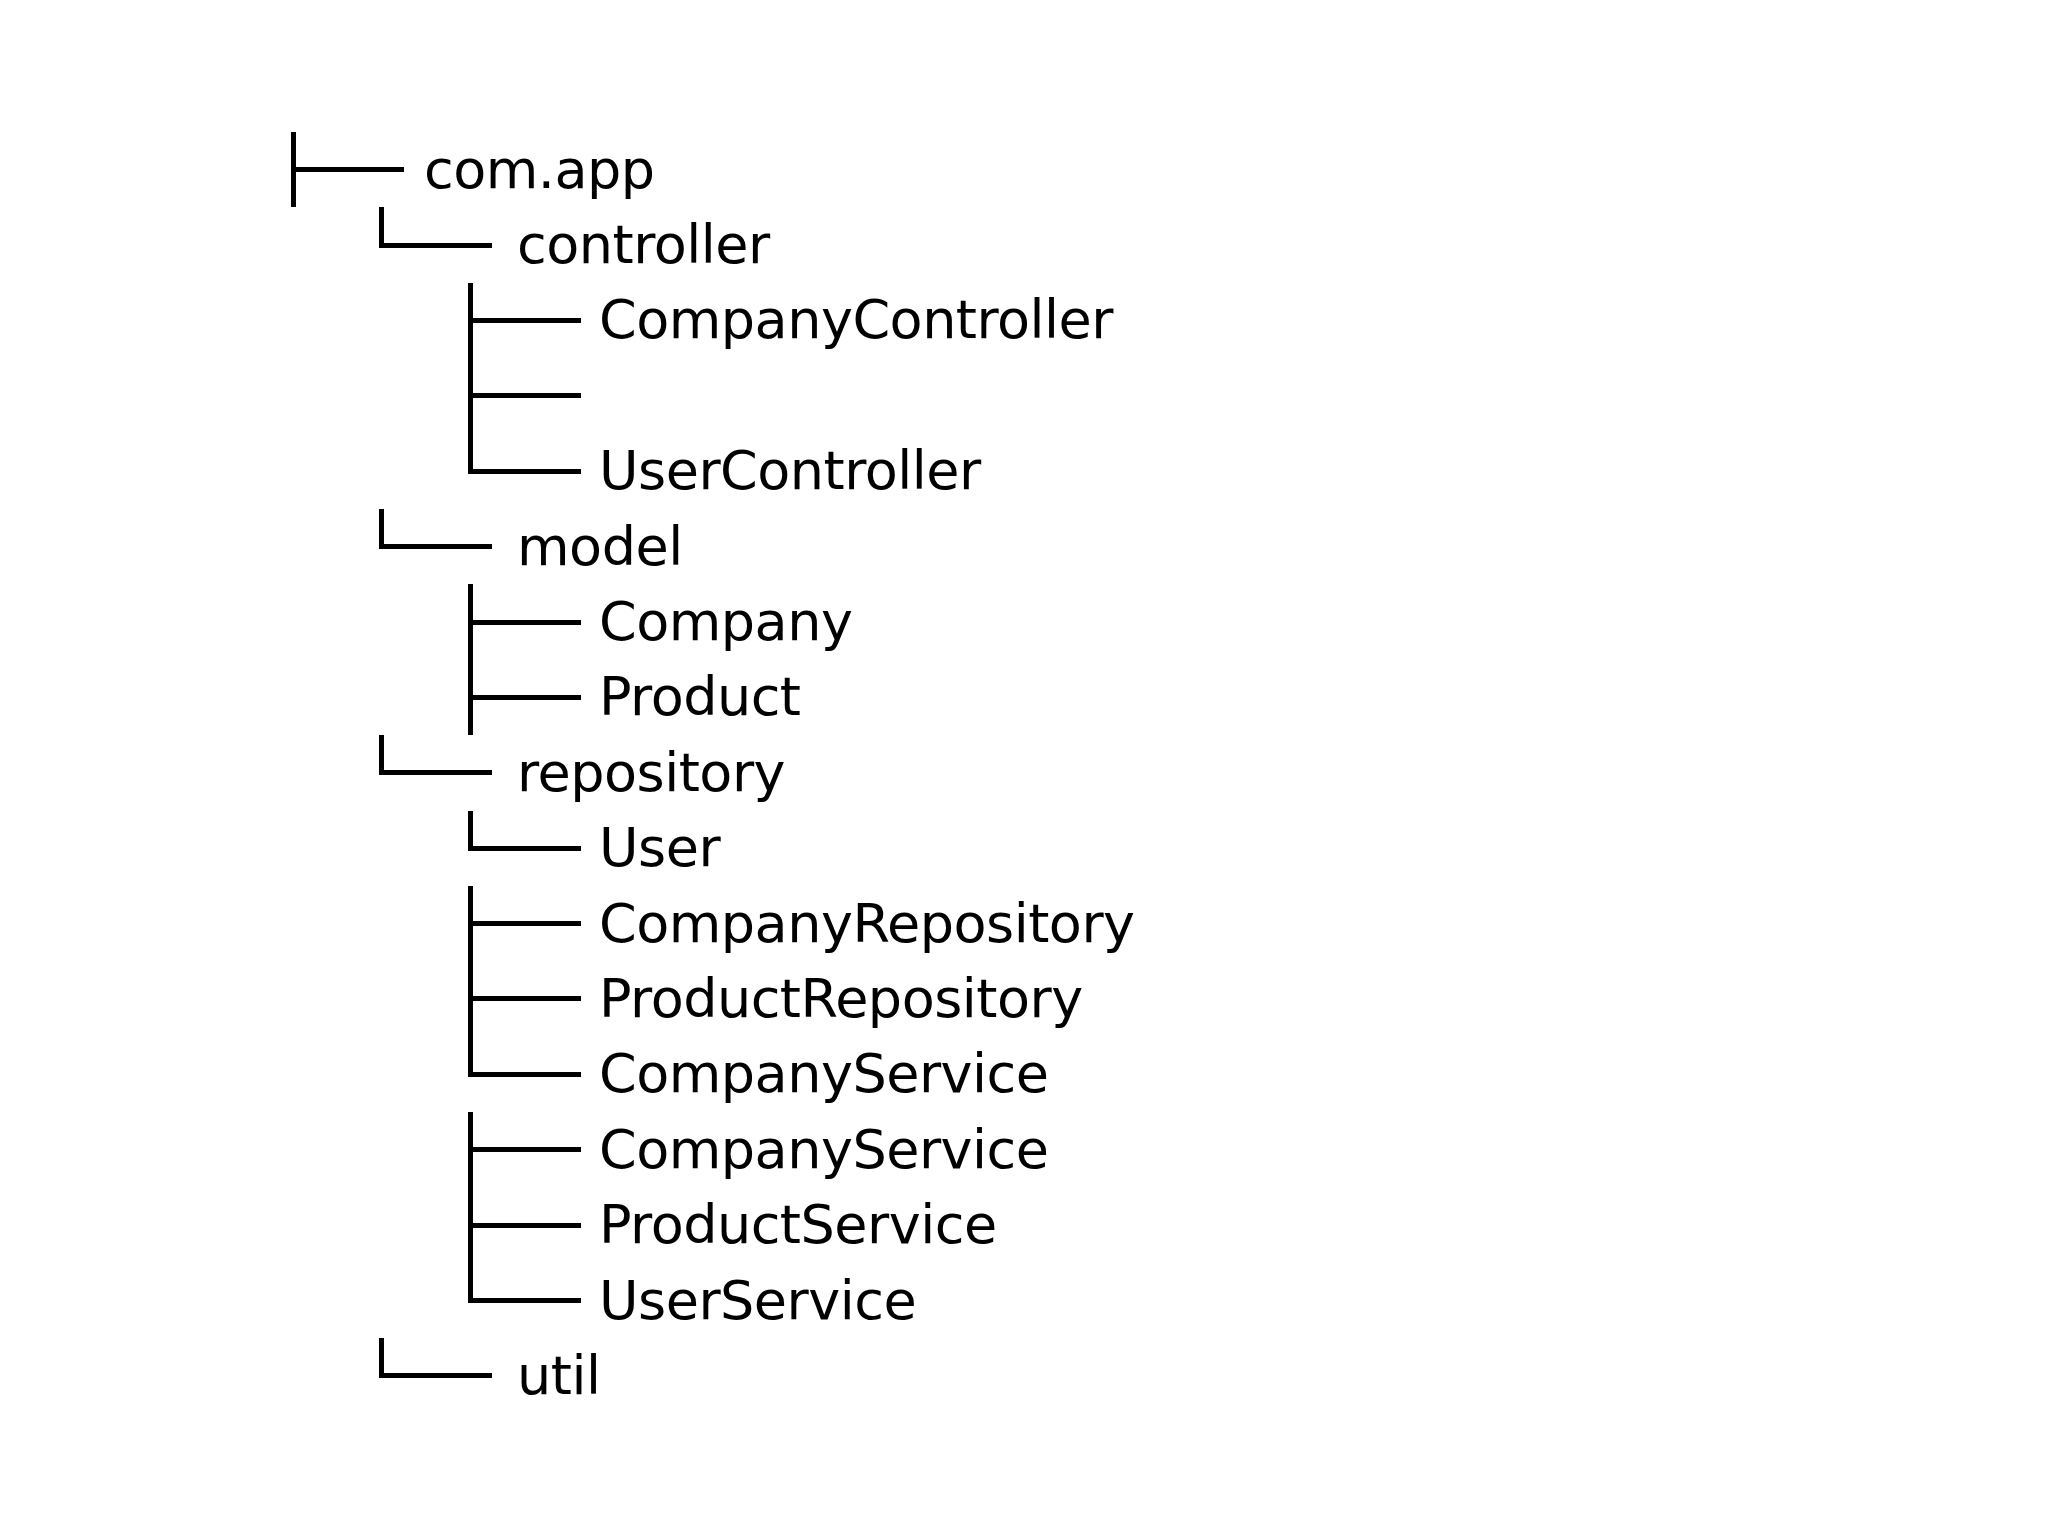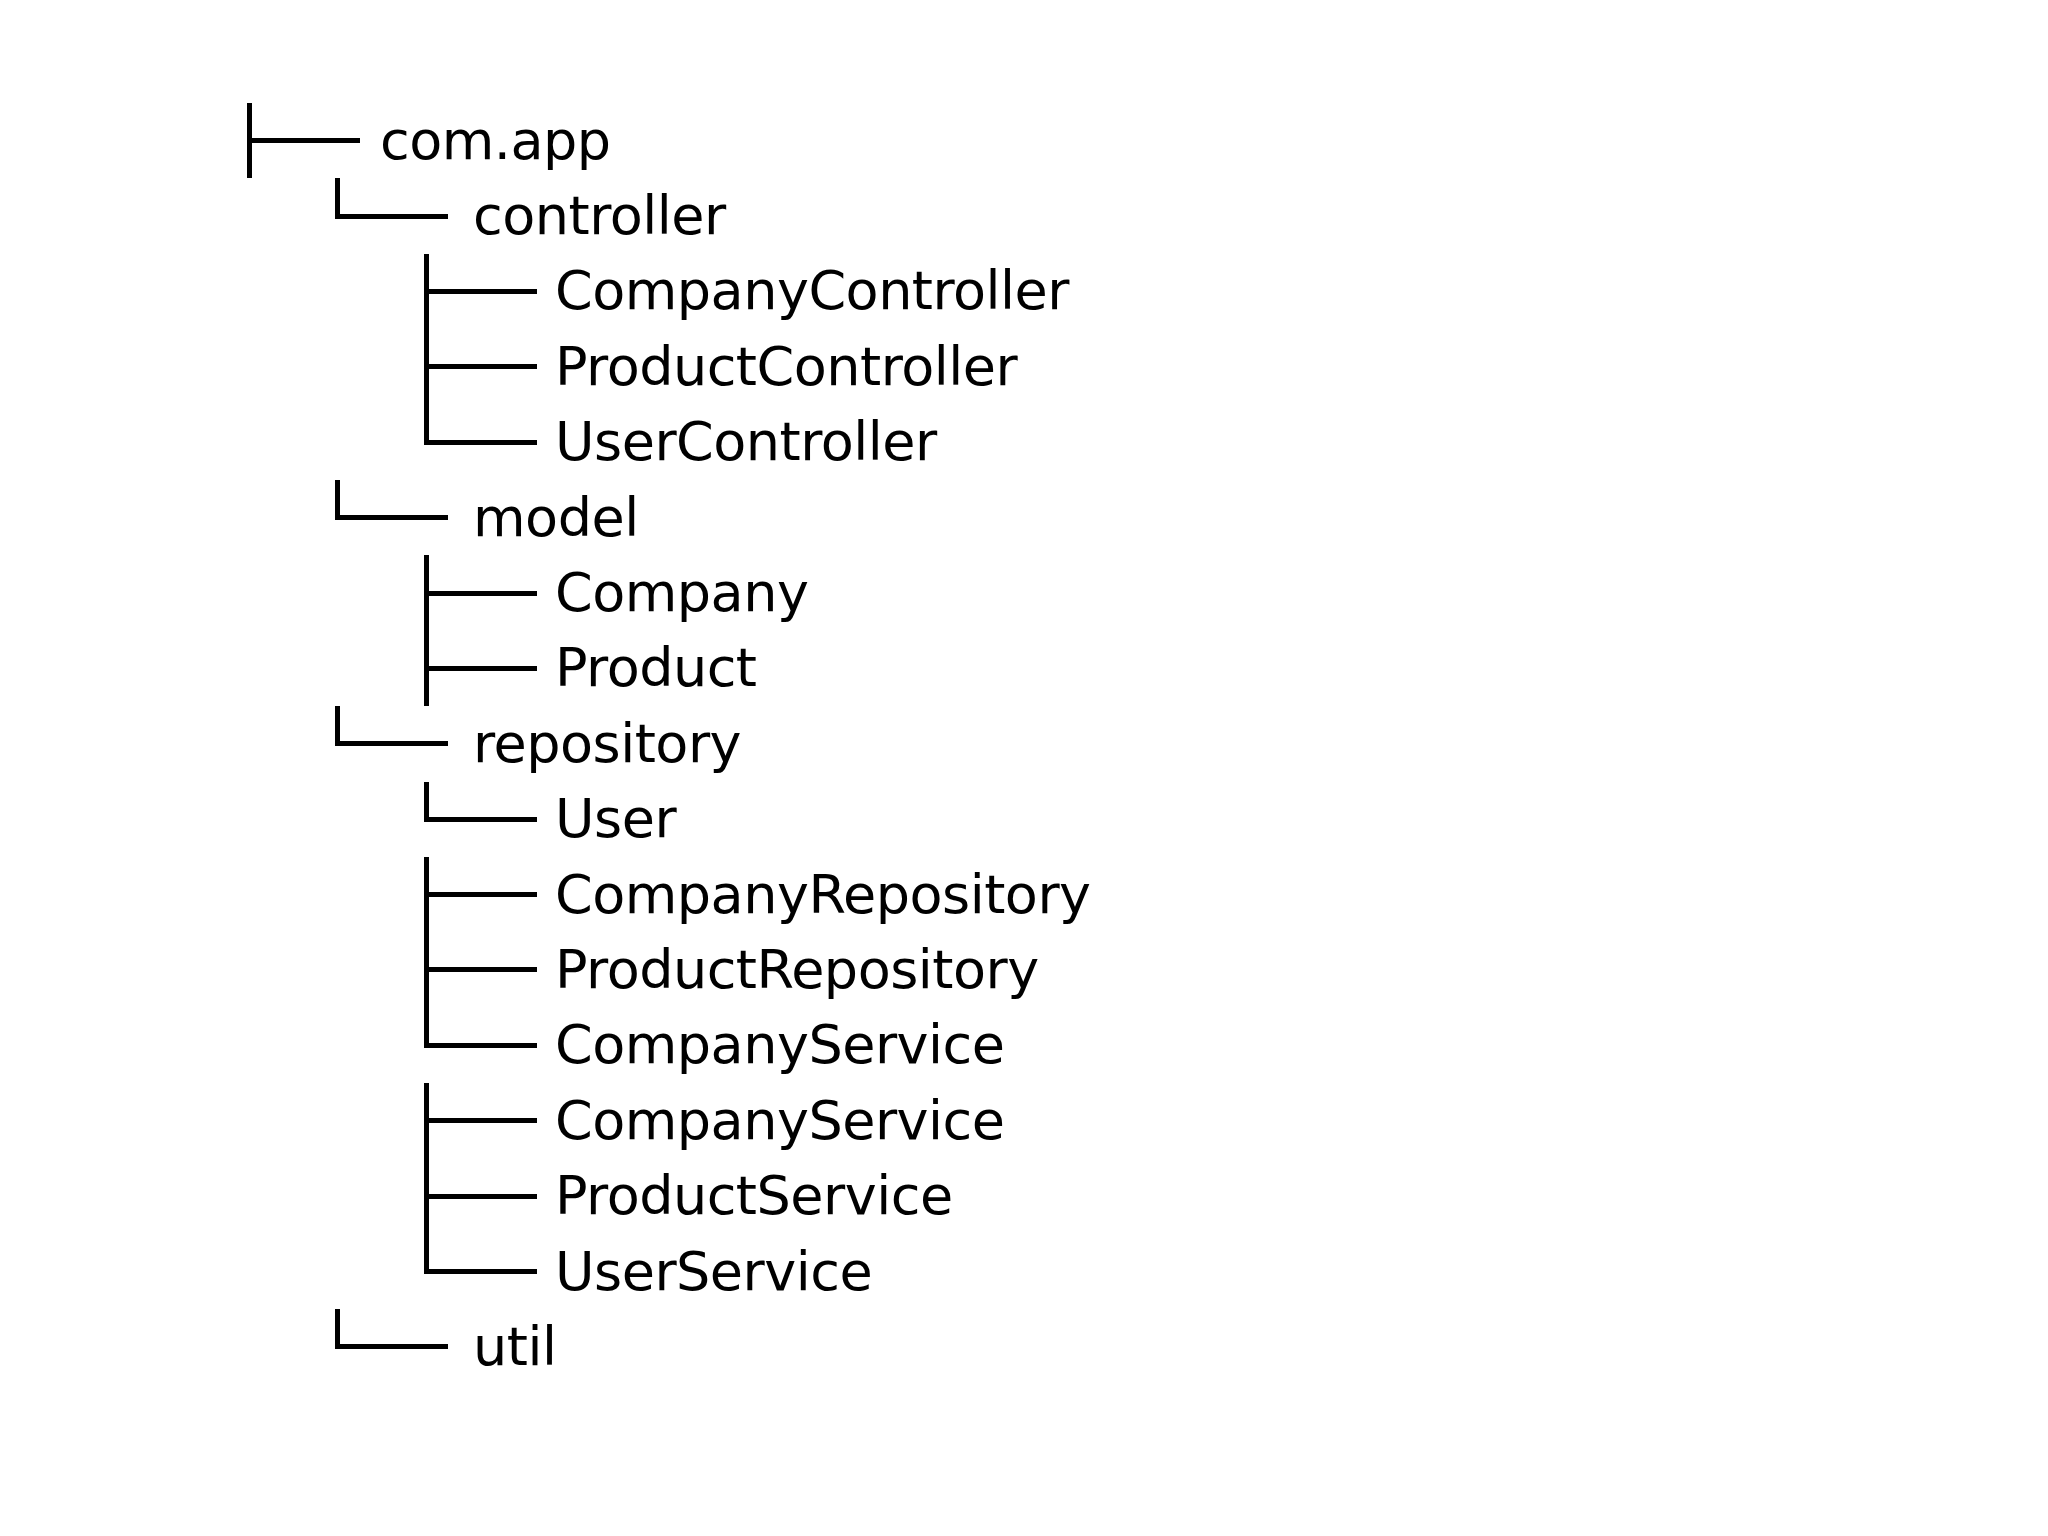--- a/index.html
+++ b/index.html
@@ -12,23 +12,24 @@
   * { margin: 0; padding: 0; box-sizing: border-box; }
   html, body {
     width: 2048px;
     height: 1536px;
     background: var(--bg-color);
     overflow: hidden;
     font-family: "DejaVu Sans", "Liberation Sans", sans-serif;
   }
   #diagram {
     position: absolute;
-    top: 103px;
+    top: 132px;
     left: 0;
     width: 2048px;
+    padding-left: 44px;
   }
   .tree-row {
     position: relative;
     height: var(--row-h);
     width: 100%;
   }
   .branch-v {
     position: absolute;
     top: 0;
     width: var(--line-w);
@@ -77,21 +78,20 @@
       <span class="node-label">controller</span>
     </div>
     <div class="tree-row lvl2 tee">
       <div class="branch-v"></div>
       <div class="branch-h"></div>
       <span class="node-label">CompanyController</span>
     </div>
     <div class="tree-row lvl2 tee">
       <div class="branch-v"></div>
       <div class="branch-h"></div>
-      <span class="node-label">ProductController</span>
     </div>
     <div class="tree-row lvl2 elbow">
       <div class="branch-v"></div>
       <div class="branch-h"></div>
       <span class="node-label">UserController</span>
     </div>
     <div class="tree-row lvl1 elbow">
       <div class="branch-v"></div>
       <div class="branch-h"></div>
       <span class="node-label">model</span>

